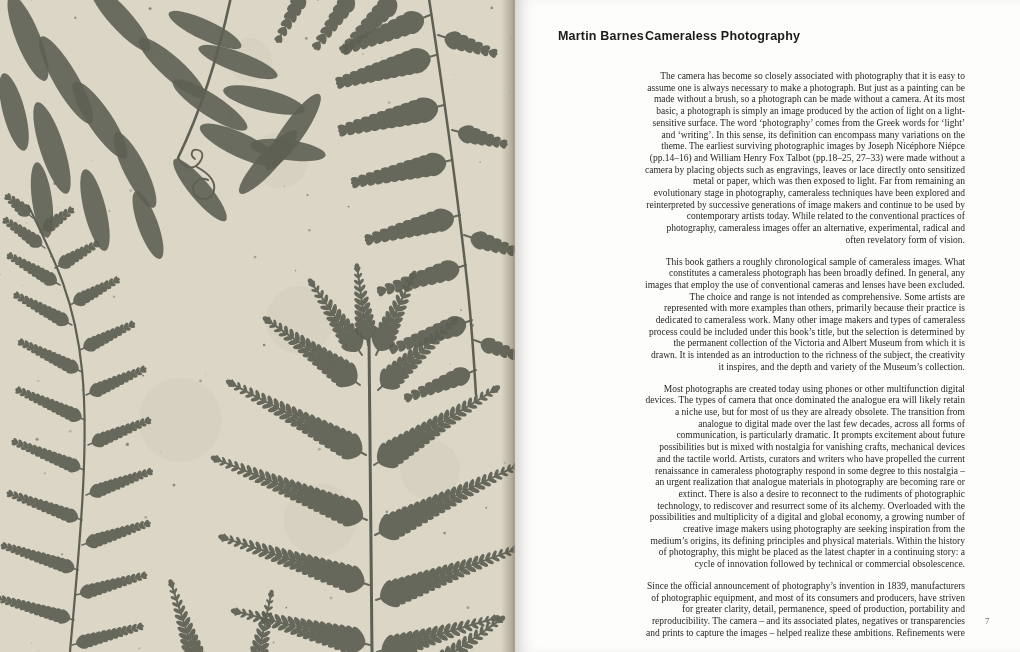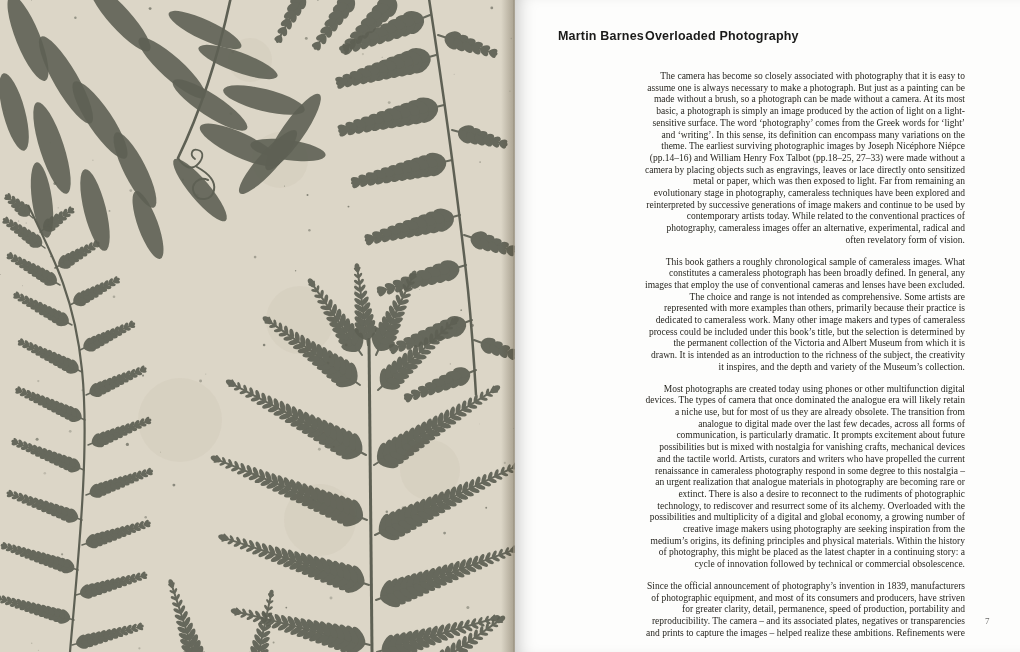--- a/index.html
+++ b/index.html
@@ -1591,21 +1591,21 @@
           </g>
         </svg>
     </figure>
     <div class="edge-shade"></div>
   </div>
 
   <div class="gutter"></div>
 
   <div class="page-right">
     <div class="author">Martin Barnes</div>
-    <h1 class="title">Overloaded Photography</h1>
+    <h1 class="title">Cameraless Photography</h1>
     <div class="bodycol">
       <p>The camera has become so closely associated with photography that it is easy to assume one is always necessary to make a photograph. But just as a painting can be made without a brush, so a photograph can be made without a camera. At its most basic, a photograph is simply an image produced by the action of light on a light-sensitive surface. The word ‘photography’ comes from the Greek words for ‘light’ and ‘writing’. In this sense, its definition can encompass many variations on the theme. The earliest surviving photographic images by Joseph Nicéphore Niépce (pp.14–16) and William Henry Fox Talbot (pp.18–25, 27–33) were made without a camera by placing objects such as engravings, leaves or lace directly onto sensitized metal or paper, which was then exposed to light. Far from remaining an evolutionary stage in photography, cameraless techniques have been explored and reinterpreted by successive generations of image makers and continue to be used by contemporary artists today. While related to the conventional practices of photography, cameraless images offer an alternative, experimental, radical and often revelatory form of vision.</p>
       <p>This book gathers a roughly chronological sample of cameraless images. What constitutes a cameraless photograph has been broadly defined. In general, any images that employ the use of conventional cameras and lenses have been excluded. The choice and range is not intended as comprehensive. Some artists are represented with more examples than others, primarily because their practice is dedicated to cameraless work. Many other image makers and types of cameraless process could be included under this book’s title, but the selection is determined by the permanent collection of the Victoria and Albert Museum from which it is drawn. It is intended as an introduction to the richness of the subject, the creativity it inspires, and the depth and variety of the Museum’s collection.</p>
       <p>Most photographs are created today using phones or other multifunction digital devices. The types of camera that once dominated the analogue era will likely retain a niche use, but for most of us they are already obsolete. The transition from analogue to digital made over the last few decades, across all forms of communication, is particularly dramatic. It prompts excitement about future possibilities but is mixed with nostalgia for vanishing crafts, mechanical devices and the tactile world. Artists, curators and writers who have propelled the current renaissance in cameraless photography respond in some degree to this nostalgia – an urgent realization that analogue materials in photography are becoming rare or extinct. There is also a desire to reconnect to the rudiments of photographic technology, to rediscover and resurrect some of its alchemy. Overloaded with the possibilities and multiplicity of a digital and global economy, a growing number of creative image makers using photography are seeking inspiration from the medium’s origins, its defining principles and physical materials. Within the history of photography, this might be placed as the latest chapter in a continuing story: a cycle of innovation followed by technical or commercial obsolescence.</p>
       <p>Since the official announcement of photography’s invention in 1839, manufacturers of photographic equipment, and most of its consumers and producers, have striven for greater clarity, detail, permanence, speed of production, portability and reproducibility. The camera – and its associated plates, negatives or transparencies and prints to capture the images – helped realize these ambitions. Refinements were</p>
     </div>
     <div class="pageno">7</div>
   </div>
 
 </div>

